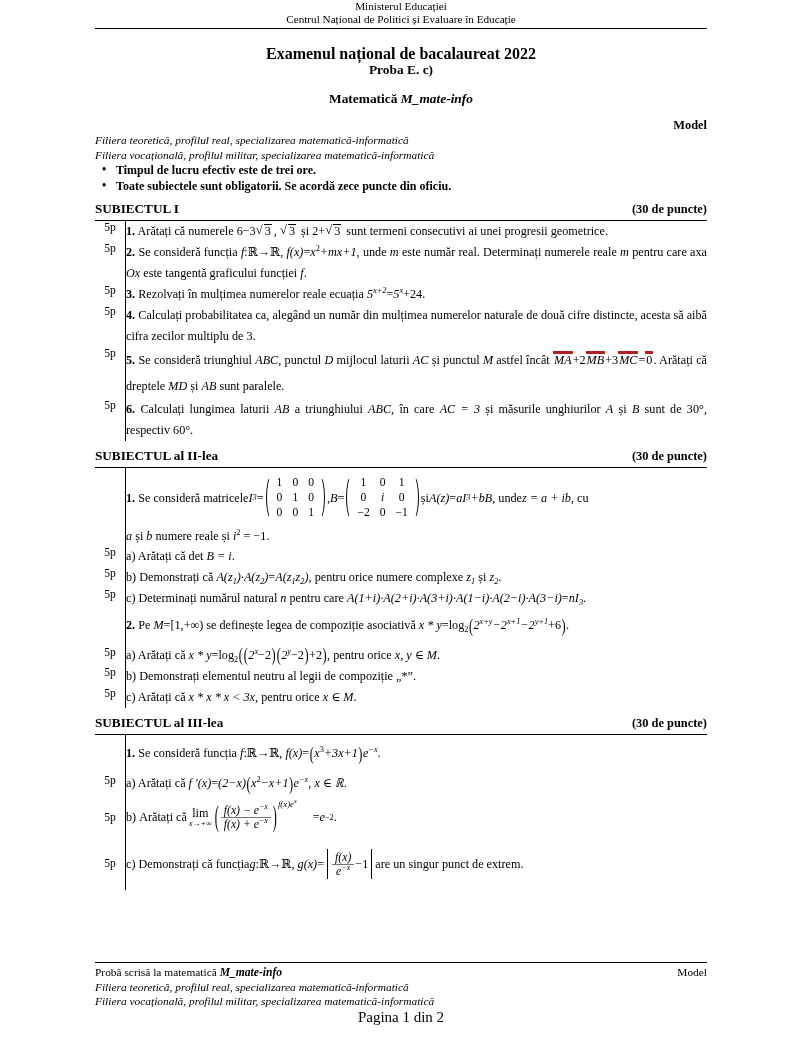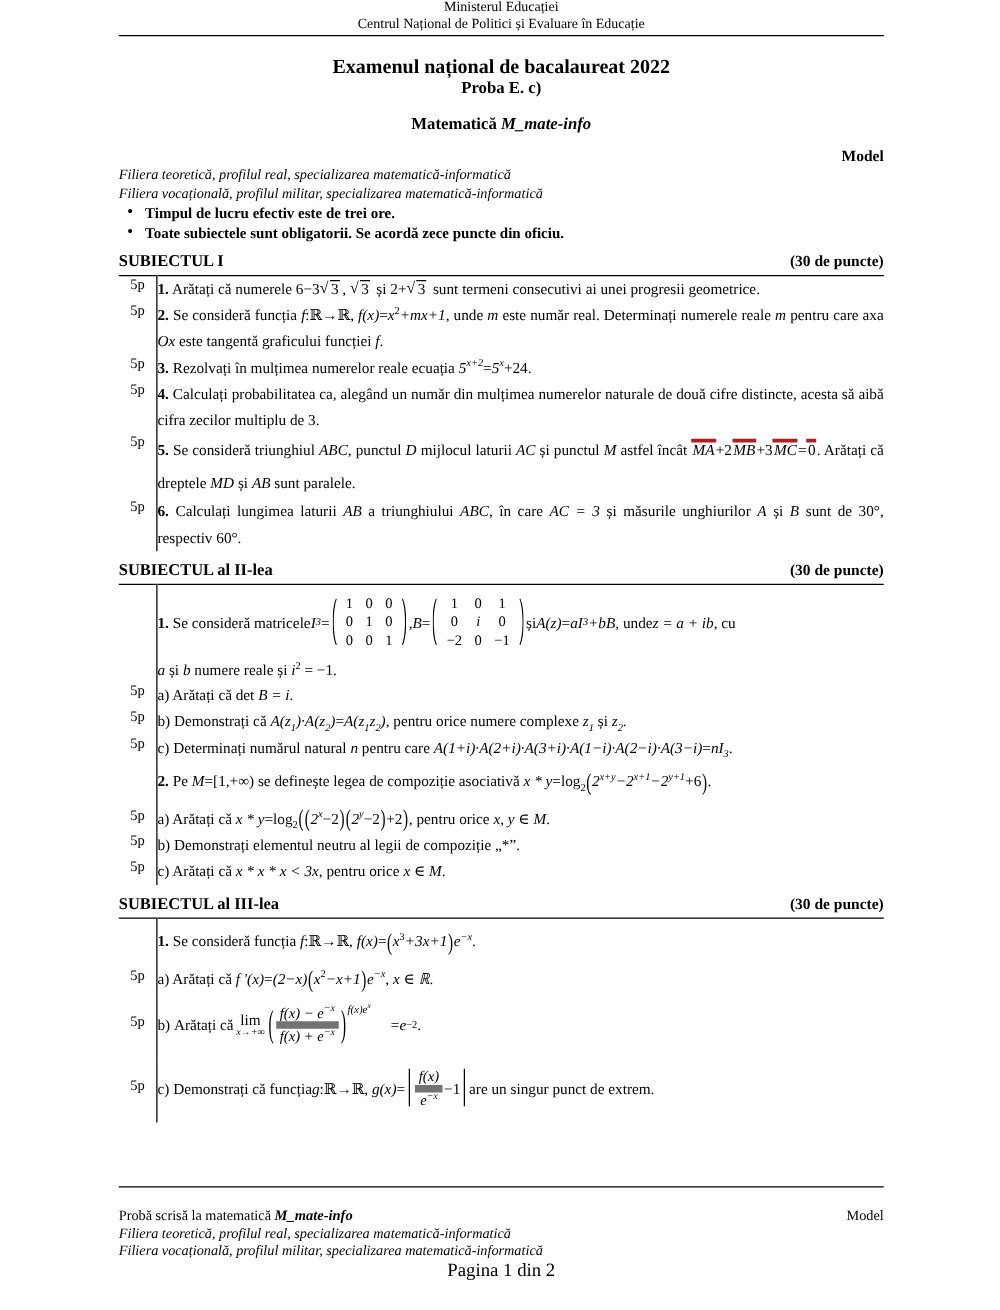--- a/index.html
+++ b/index.html
@@ -150,21 +150,21 @@
 
   
   .frac {
     display: inline-block;
     vertical-align: middle;
     text-align: center;
     font-size: 0.96em;
     line-height: 1.15;
     margin: 0 1px;
   }
-  .frac > .num { display: block; padding: 0 3px; border-bottom: 6px solid #737373; }
+  .frac > .num { display: block; padding: 0 3px; border-bottom: 1px solid #737373; }
   .frac > .den { display: block; padding: 0 3px; }
 
   
   .paren {
     display: inline-block;
     vertical-align: middle;
     font-size: 1em;
     transform: scaleY(2.45);
     margin: 0 1px;
   }
@@ -229,21 +229,21 @@
   .lim > .op { display: block; font-size: 1em; }
   .lim > .sb { display: block; font-size: 0.66em; }
 
   
   .footer {
     position: absolute;
     left: 0;
     bottom: 22px;
     width: 100%;
     border-top: 1.6px solid #000;
-    padding-top: 16px;
+    padding-top: 2px;
   }
   .f-row1 {
     display: flex;
     justify-content: space-between;
     font-size: 11.4px;
     line-height: 14px;
   }
   .f-it { font-style: italic; font-size: 11.4px; line-height: 14px; }
   .f-page { text-align: center; font-size: 15px; margin-top: 1px; }
 </style>

